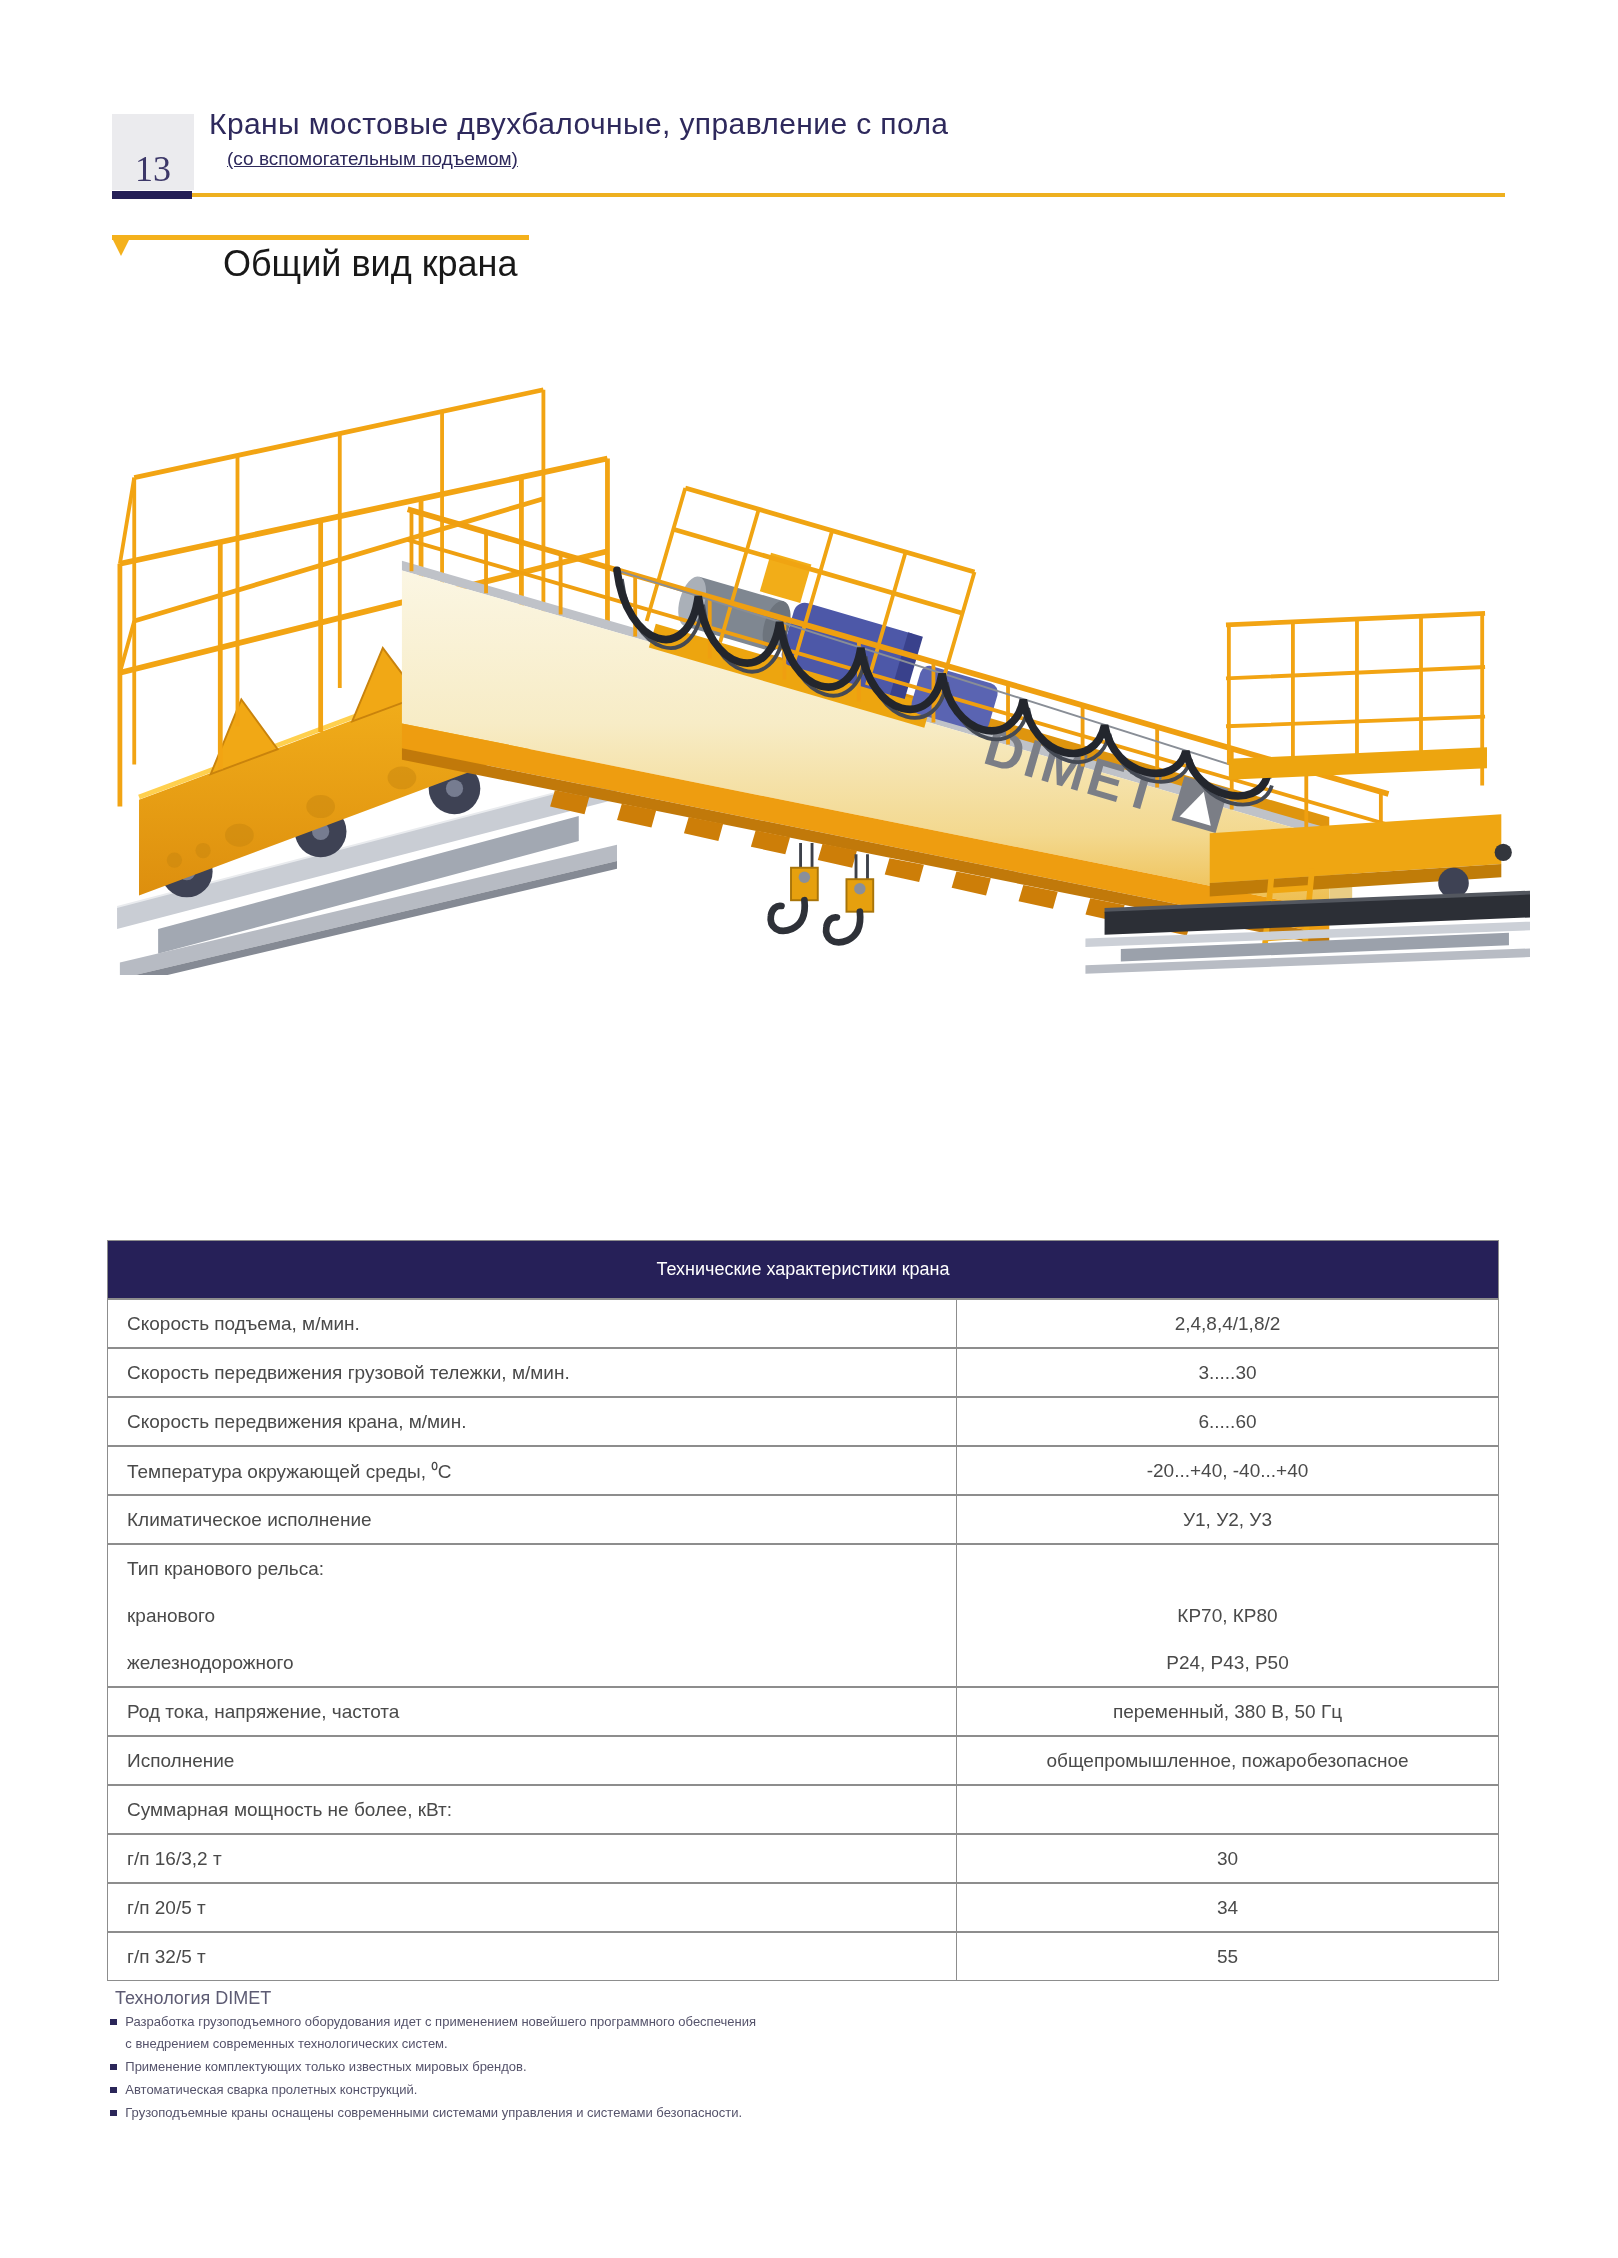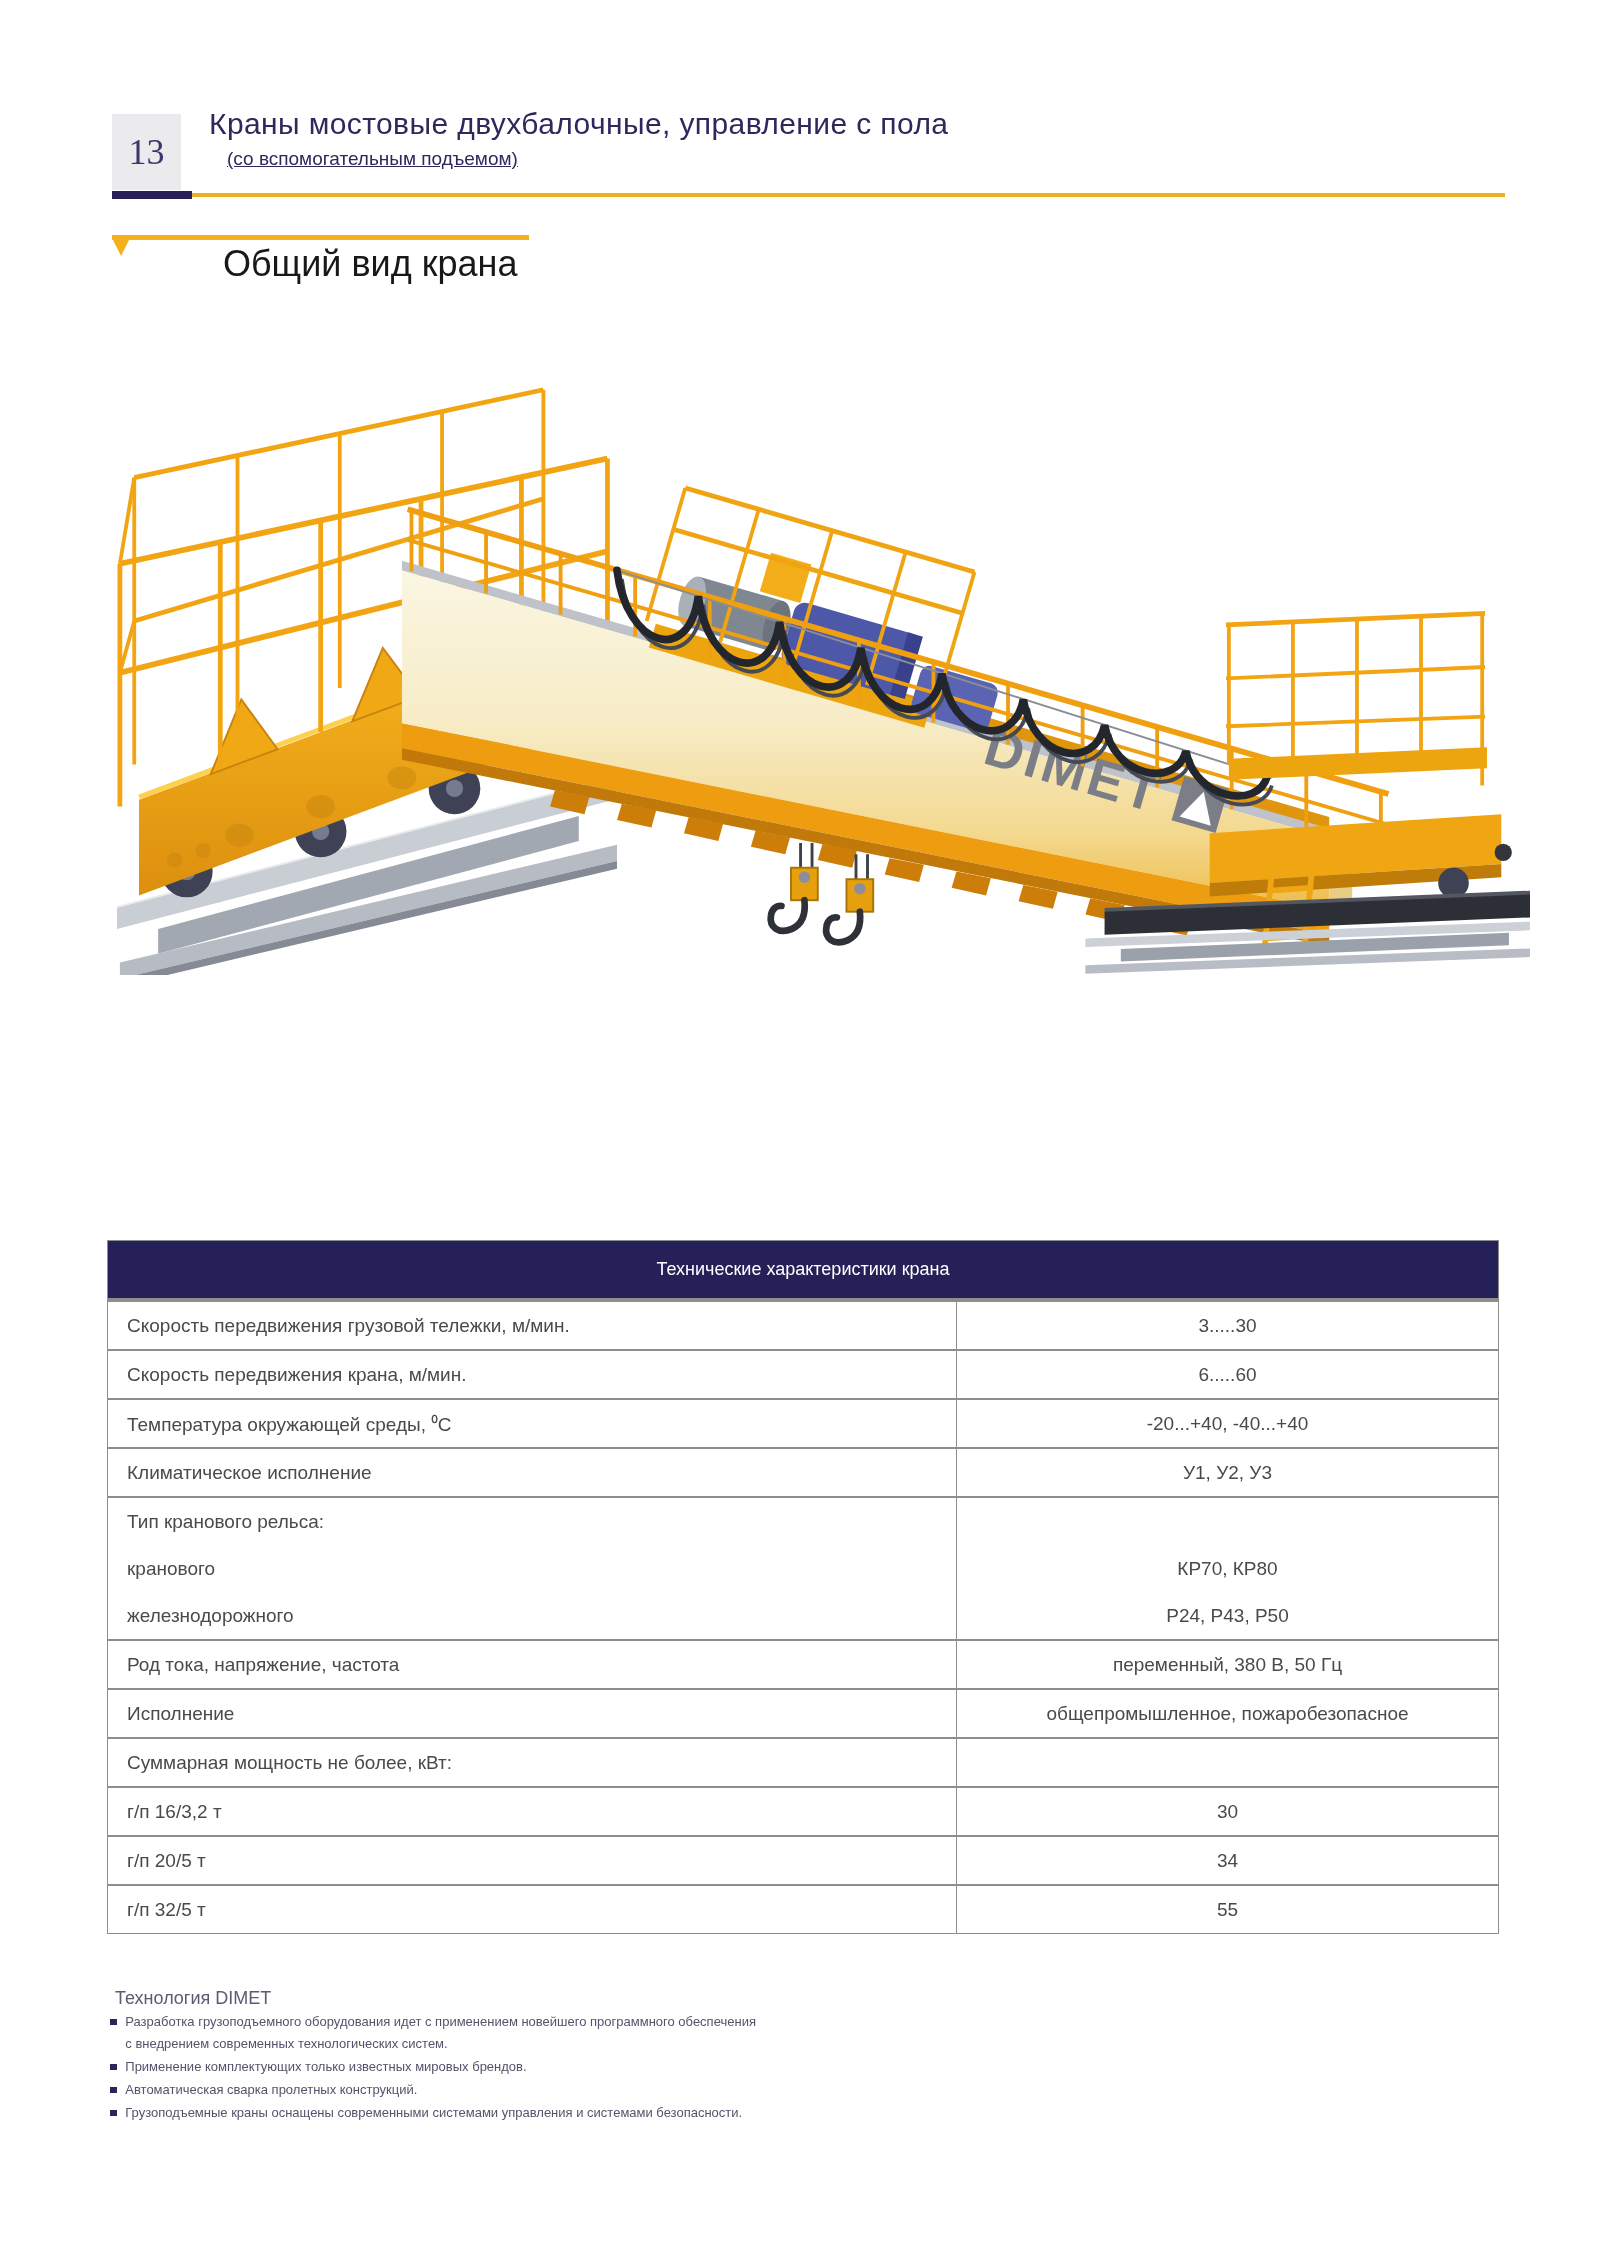--- a/index.html
+++ b/index.html
@@ -1,21 +1,21 @@
 <!DOCTYPE html>
 <html><head>
 <meta charset="utf-8">
 <style>
   html,body{margin:0;padding:0;background:#ffffff;}
   .page{position:relative;width:1618px;height:2259px;background:#ffffff;
         font-family:"Liberation Sans",sans-serif;overflow:hidden;}
 
   
-  .pagenum-box{position:absolute;left:112px;top:114px;width:69px;height:76px;
-               background:#ebebee;display:flex;align-items:center;justify-content:center;}
+  .pagenum-box{position:absolute;left:112px;top:114px;width:82px;height:76px;
+               background:#ebebee;display:flex;align-items:flex-end;justify-content:center;}
   .pagenum{font-family:"Liberation Serif",serif;font-size:36px;color:#3c3768;}
   .title{position:absolute;left:209px;top:107px;font-size:30px;color:#2e295c;letter-spacing:0.4px;}
   .subtitle{position:absolute;left:227px;top:148px;font-size:19px;color:#2e295c;text-decoration:underline;}
   .rule-navy{position:absolute;left:112px;top:191px;width:80px;height:7.6px;background:#262057;}
   .rule-gold{position:absolute;left:192px;top:193px;width:1313px;height:3.8px;background:#eeb01f;}
 
   
   .sec-line{position:absolute;left:112px;top:235px;width:417px;height:4.8px;background:#f4b11c;}
   .sec-tri{position:absolute;left:113px;top:240px;width:0;height:0;
            border-left:8.6px solid transparent;border-right:8.6px solid transparent;
@@ -202,20 +202,24 @@
       <polygon points="1055,602 1500,584 1500,608 1055,626" fill="#2c2f36"></polygon>
       <polygon points="1035,630 1510,612 1510,621 1035,639" fill="#ccd0d7"></polygon>
       <polygon points="1072,641 1478,624 1478,637 1072,654" fill="#9ba1ab"></polygon>
       <polygon points="1035,658 1510,640 1510,649 1035,667" fill="#b8bcc4"></polygon>
     </g>
   </svg>
 
   <div class="spec-table">
     <div class="thead">Технические характеристики крана</div>
 
+    <div class="trow nb">
+      <div class="tl">Скорость подъема, м/мин.</div>
+      <div class="tv">2,4,8,4/1,8/2</div>
+    </div>
     <div class="trow">
       <div class="tl">Скорость передвижения грузовой тележки, м/мин.</div>
       <div class="tv">3.....30</div>
     </div>
     <div class="trow">
       <div class="tl">Скорость передвижения крана, м/мин.</div>
       <div class="tv">6.....60</div>
     </div>
     <div class="trow">
       <div class="tl">Температура окружающей среды, ⁰С</div>

